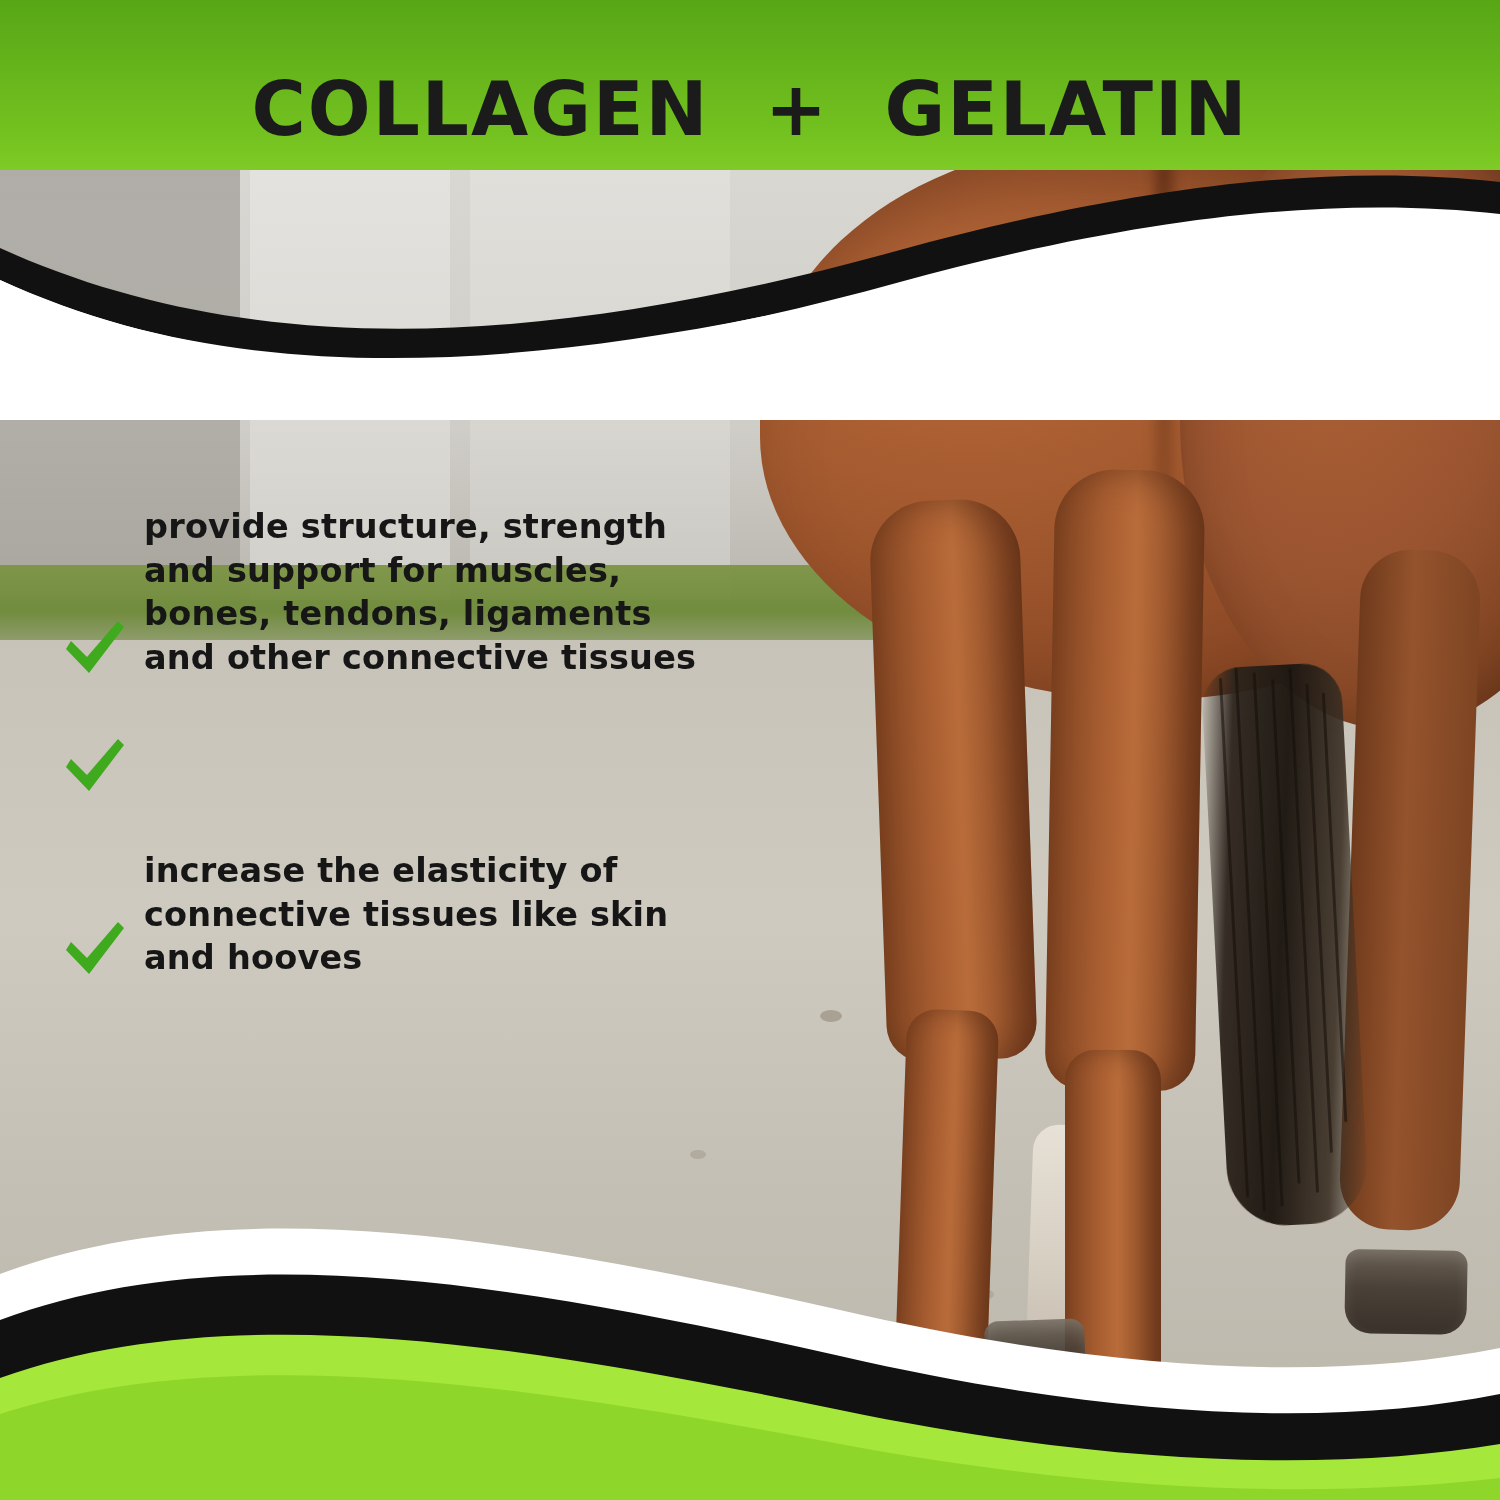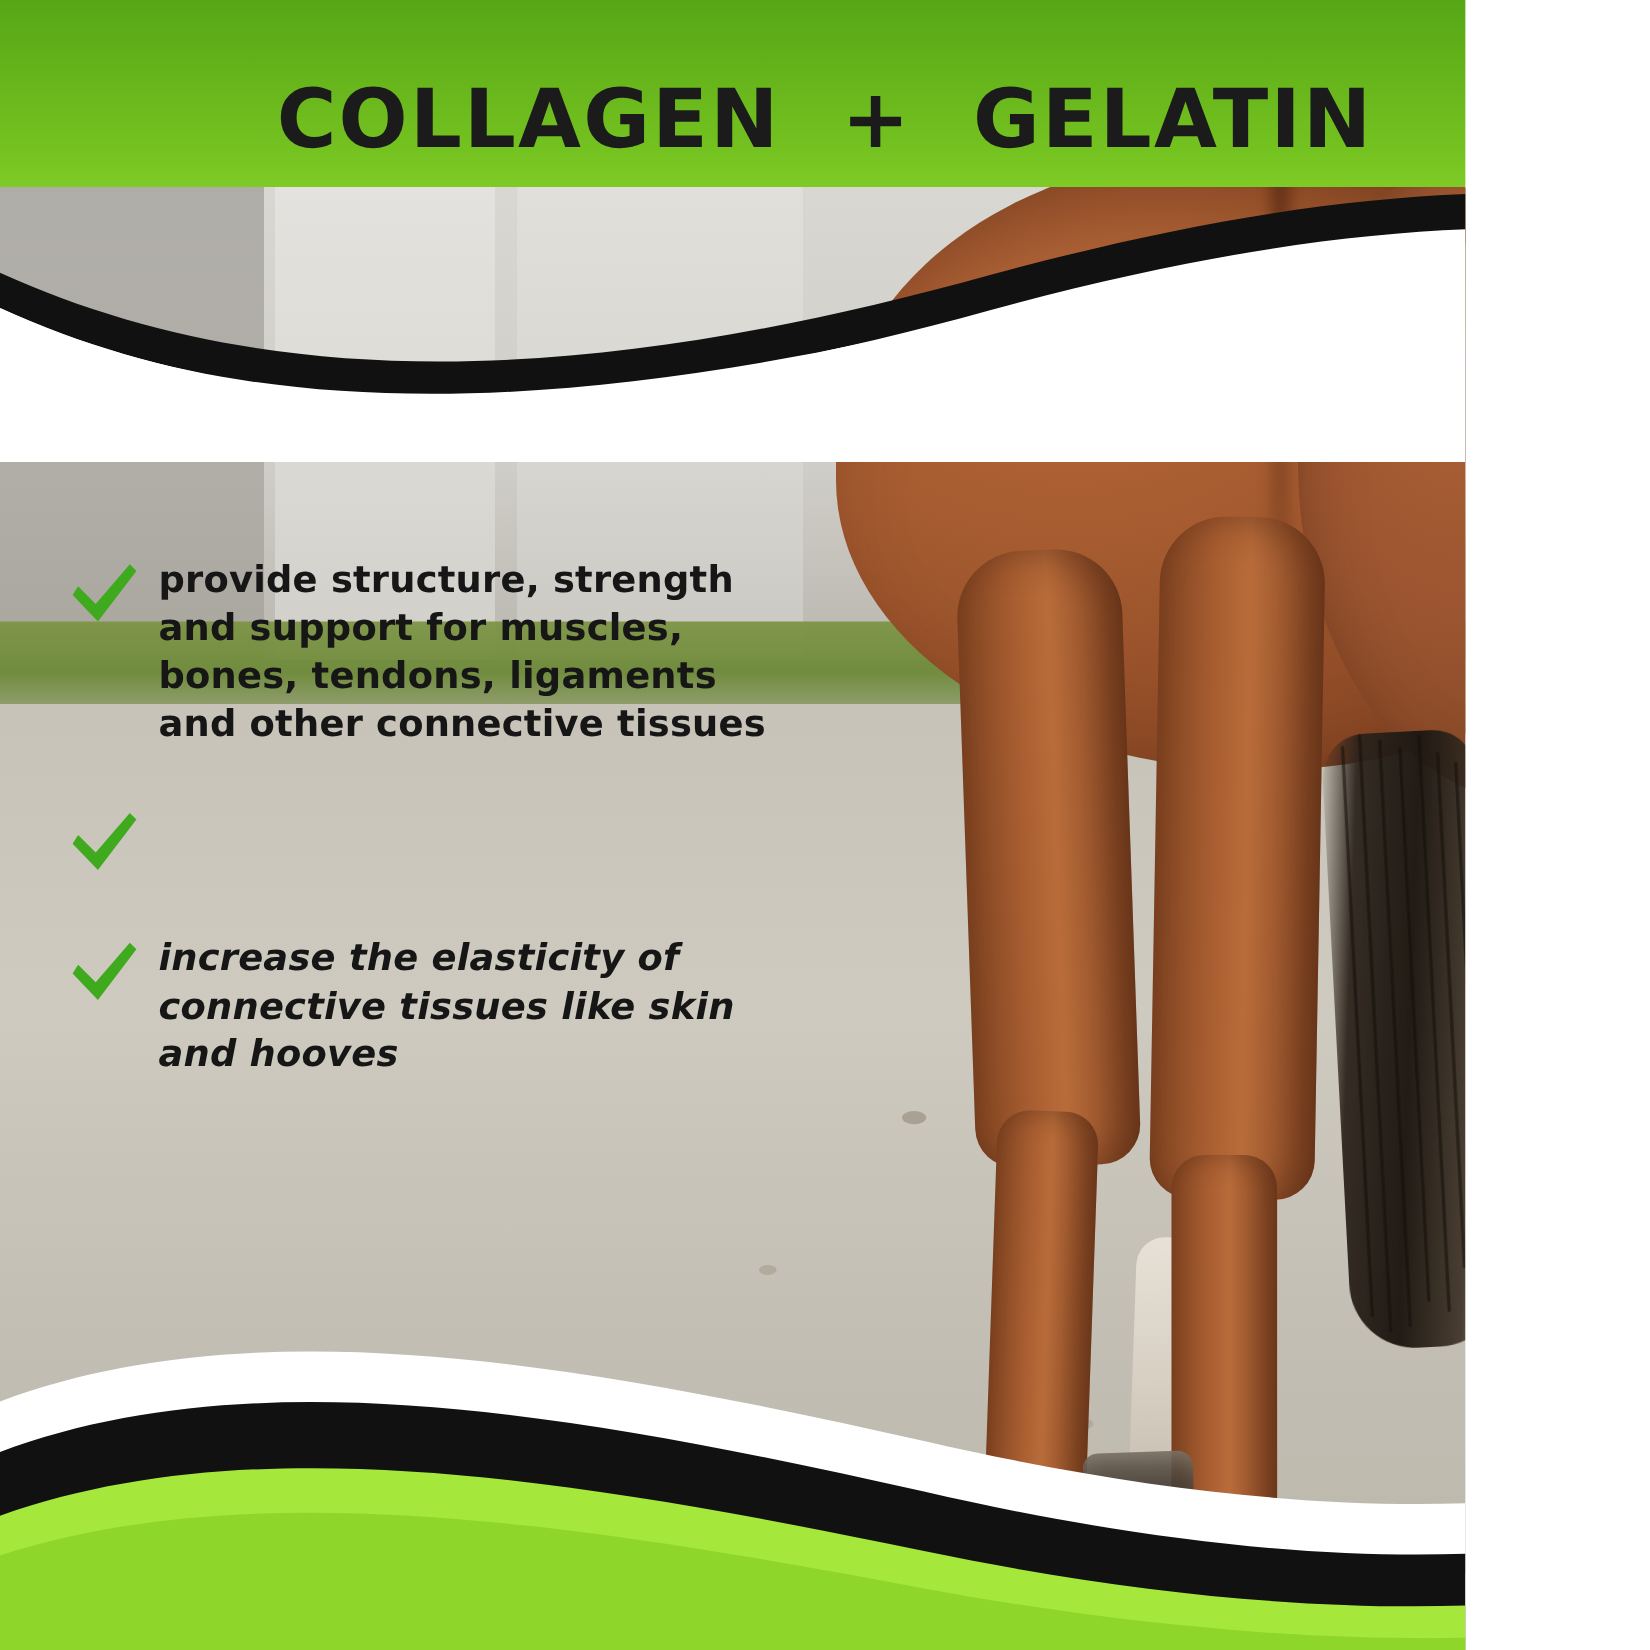--- a/index.html
+++ b/index.html
@@ -9,21 +9,21 @@
   }
   body {
     width: 1500px;
     height: 1500px;
     font-family: "DejaVu Sans", sans-serif;
     overflow: hidden;
   }
 
   .poster {
     position: relative;
-    width: 1332px;
+    width: 1500px;
     height: 1500px;
     background: #ffffff;
     overflow: hidden;
   }
 
   
   .top-band {
     position: absolute;
     left: 0;
     top: 0;
@@ -249,24 +249,24 @@
   
   .bullets {
     position: absolute;
     left: 62px;
     top: 505px;
     width: 700px;
     z-index: 8;
   }
   .bullet {
     display: flex;
-    align-items: flex-start;
+    align-items: flex-end;
     margin-bottom: 52px;
   }
-  .bullet:last-child { margin-bottom: 0; font-style: italic; }
+  .bullet:last-child { margin-bottom: 0; }
   .check {
     flex: 0 0 auto;
     width: 66px;
     height: 60px;
     margin-right: 16px;
     margin-top: 6px;
   }
   .bullet-text {
     font-family: "DejaVu Sans", sans-serif;
     font-weight: bold;

